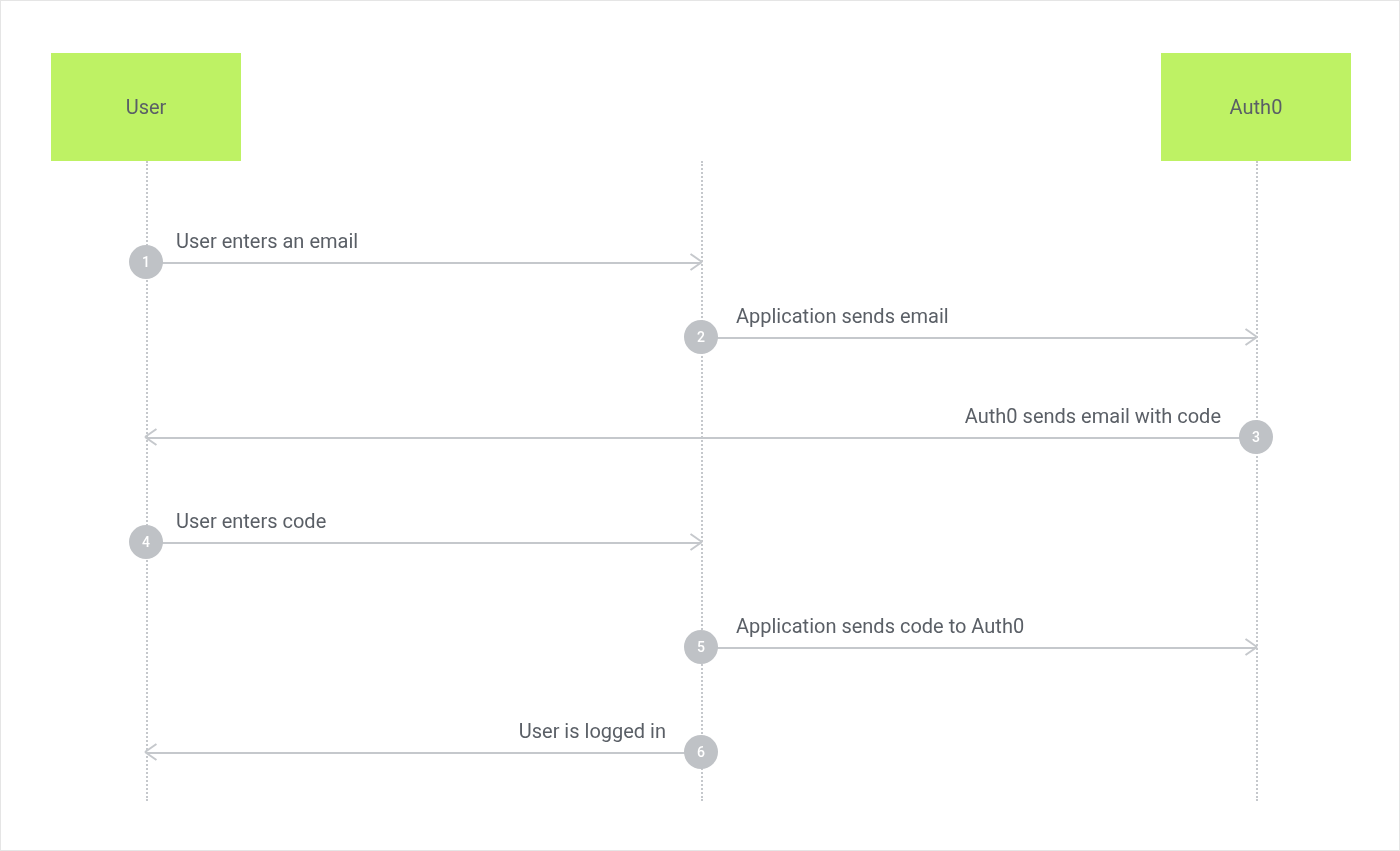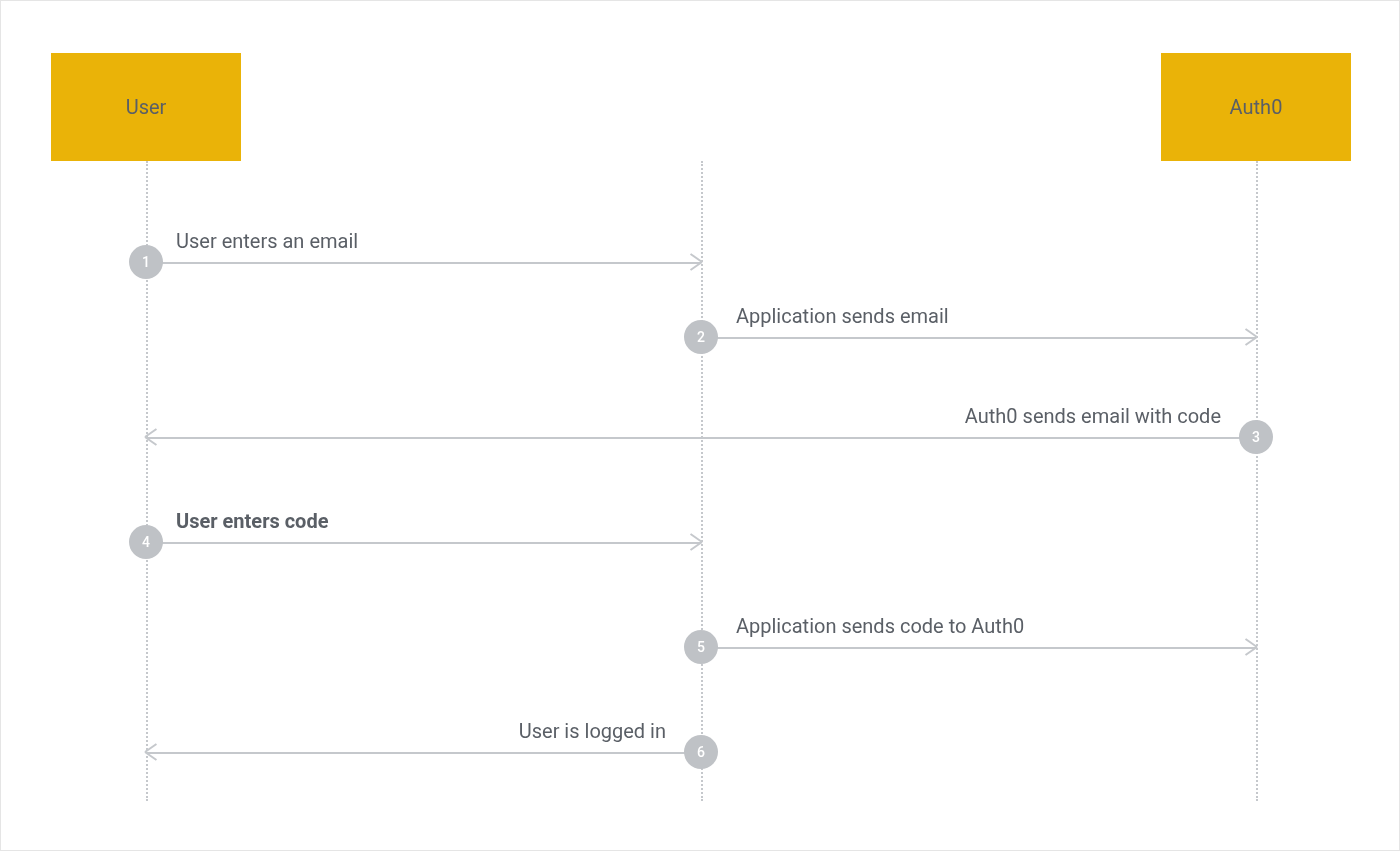--- a/index.html
+++ b/index.html
@@ -15,21 +15,21 @@
       position: relative;
       border: 1px solid #e5e5e5;
     }
     .diagram-container {
       position: relative;
       width: 100%;
       height: 100%;
     }
     .actor-box {
       position: absolute;
-      background: #eab308;
+      background: #bef264;
       display: flex;
       align-items: center;
       justify-content: center;
       font-size: 20px;
       color: #5a5f66;
       font-weight: 400;
     }
     .lifeline {
       position: absolute;
       width: 0;
@@ -169,21 +169,21 @@
     </div>
     <div class="message-label" style="right:35px;margin-top:20px;">Auth0 sends email with code</div>
   </div>
 
   <div class="message-arrow" style="left:145px; width:555px; top:540px;">
     <div class="arrow-line"></div>
     <div class="arrow-head-right"></div>
     <div class="step-circle" style="left:-17px;">
       <span>4</span>
     </div>
-    <div class="message-label" style="left:30px;font-weight:bold;">User enters code</div>
+    <div class="message-label" style="left:30px;">User enters code</div>
   </div>
 
   <div class="message-arrow" style="left:700px; width:555px; top:645px;">
     <div class="arrow-line"></div>
     <div class="arrow-head-right"></div>
     <div class="step-circle" style="left:-17px;">
       <span>5</span>
     </div>
     <div class="message-label" style="left:35px;">Application sends code to Auth0</div>
   </div>

